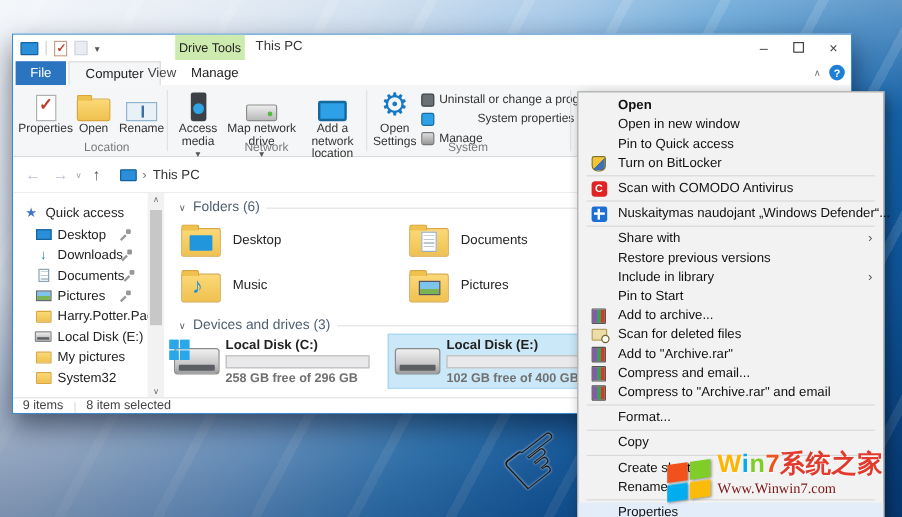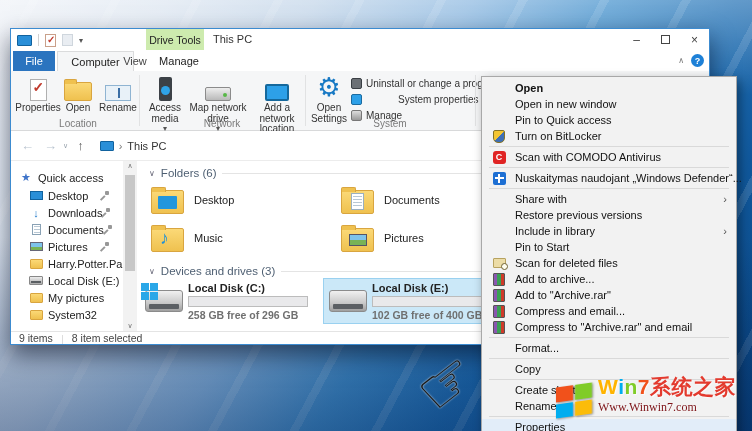--- a/index.html
+++ b/index.html
@@ -234,21 +234,21 @@
             <span class="ico-openf"></span>
           </span>
         <span>Open</span>
       </div>
       <div class="rbtn" style="left:86px;width:42px;">
         <span class="rico">
             <span class="ico-rename"></span>
           </span>
         <span>Rename</span>
       </div>
-      <div class="rglabel" style="left:3px;width:128px;margin-top:24px;">Location</div>
+      <div class="rglabel" style="left:14px;width:128px;margin-top:24px;">Location</div>
       <div class="rdiv" style="left:128px;"></div>
 
       <div class="rbtn" style="left:132px;width:44px;">
         <span class="rico">
             <span class="ico-tower"></span>
           </span>
         <span>Access media</span>
         <span class="qat-drop">▾</span>
       </div>
       <div class="rbtn" style="left:178px;width:58px;">
@@ -472,29 +472,29 @@
       </div>
     <div class="mi">
       <span>Include in library</span>
       <span class="marrow">›</span>
     </div>
     <div class="mi">
         <span>Pin to Start</span>
       </div>
     <div class="mi">
       <span class="mic">
+          <span class="ic-rar"></span>
+        </span>
+      <span>Add to archive...</span>
+    </div>
+    <div class="mi">
+      <span class="mic">
           <span class="ic-scan"></span>
         </span>
       <span>Scan for deleted files</span>
-    </div>
-    <div class="mi">
-      <span class="mic">
-          <span class="ic-rar"></span>
-        </span>
-      <span>Add to archive...</span>
     </div>
     <div class="mi">
       <span class="mic">
           <span class="ic-rar"></span>
         </span>
       <span>Add to "Archive.rar"</span>
     </div>
     <div class="mi">
       <span class="mic">
           <span class="ic-rar"></span>

